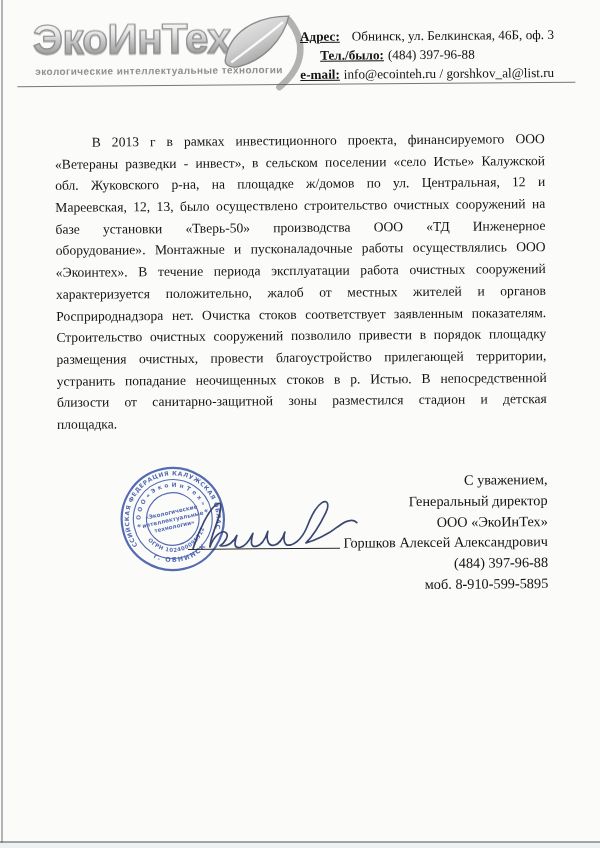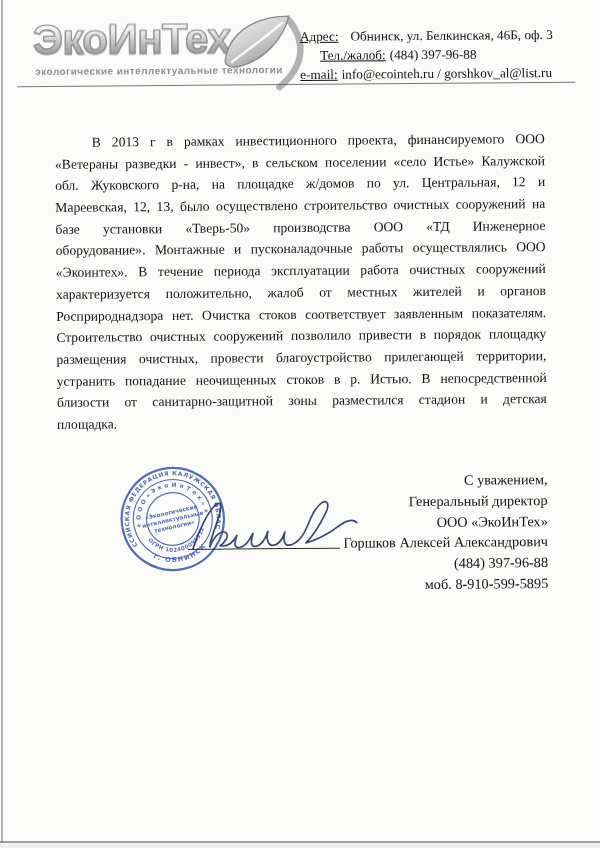--- a/index.html
+++ b/index.html
@@ -42,21 +42,21 @@
     color:#8f8f8f; white-space:nowrap;
   }
   .leaf-svg { position:absolute; left:186px; top:-4px; width:88px; height:84px; }
 
   .contact-block {
     position:absolute; left:303px; top:28px; width:290px;
     font-size:13.2px; line-height:18.8px; color:#131313;
   }
   .contact-row { white-space:nowrap; }
   .contact-row.phone { padding-left:20px; }
-  .c-label { font-weight:normal; text-decoration:underline; }
+  .c-label { font-weight:bold; text-decoration:underline; }
   .gap-lg { display:inline-block; width:12px; }
   .gap-sm { display:inline-block; width:4px; }
 
   .header-divider {
     position:absolute; left:20px; top:84px; width:558px; height:0;
     border-top:1.8px solid rgba(95,95,95,0.85);
   }
 
   
   .letter-body {
@@ -117,21 +117,21 @@
         </defs>
         <path d="M70,10 C86,30 87,55 60,77" stroke="#a5a5a5" stroke-width="6.5" fill="none" stroke-linecap="round" opacity="0.85"></path>
         <path d="M6,50 C10,22 36,6 70,6 C64,30 44,50 20,56 C12,58 6,55 6,50 Z" fill="url(#leafGrad)" stroke="#8b8b8b" stroke-width="1.4"></path>
         <path d="M12,52 C28,40 48,26 64,12" stroke="#ffffff" stroke-width="2.4" fill="none" opacity="0.9"></path>
       </svg>
       <div class="logo-tagline">экологические интеллектуальные технологии</div>
     </div>
 
     <div class="contact-block">
       <div class="contact-row"><span class="c-label">Адрес:</span><span class="gap-lg"></span><span>Обнинск, ул. Белкинская, 46Б, оф. 3</span></div>
-      <div class="contact-row phone"><span class="c-label">Тел./жалоб:</span><span class="gap-sm"></span><span>(484) 397-96-88</span></div>
+      <div class="contact-row phone"><span class="c-label">Тел./было:</span><span class="gap-sm"></span><span>(484) 397-96-88</span></div>
       <div class="contact-row"><span class="c-label">e-mail:</span><span class="gap-sm"></span><span>info@ecointeh.ru / gorshkov_al@list.ru</span></div>
     </div>
 
     <div class="header-divider"></div>
 
     <div class="letter-body">
       <div class="line first">В 2013 г в рамках инвестиционного проекта, финансируемого ООО</div>
       <div class="line">«Ветераны разведки - инвест», в сельском поселении «село Истье» Калужской</div>
       <div class="line">обл. Жуковского р-на, на площадке ж/домов по ул. Центральная, 12 и</div>
       <div class="line">Мареевская, 12, 13, было осуществлено строительство очистных сооружений на</div>

